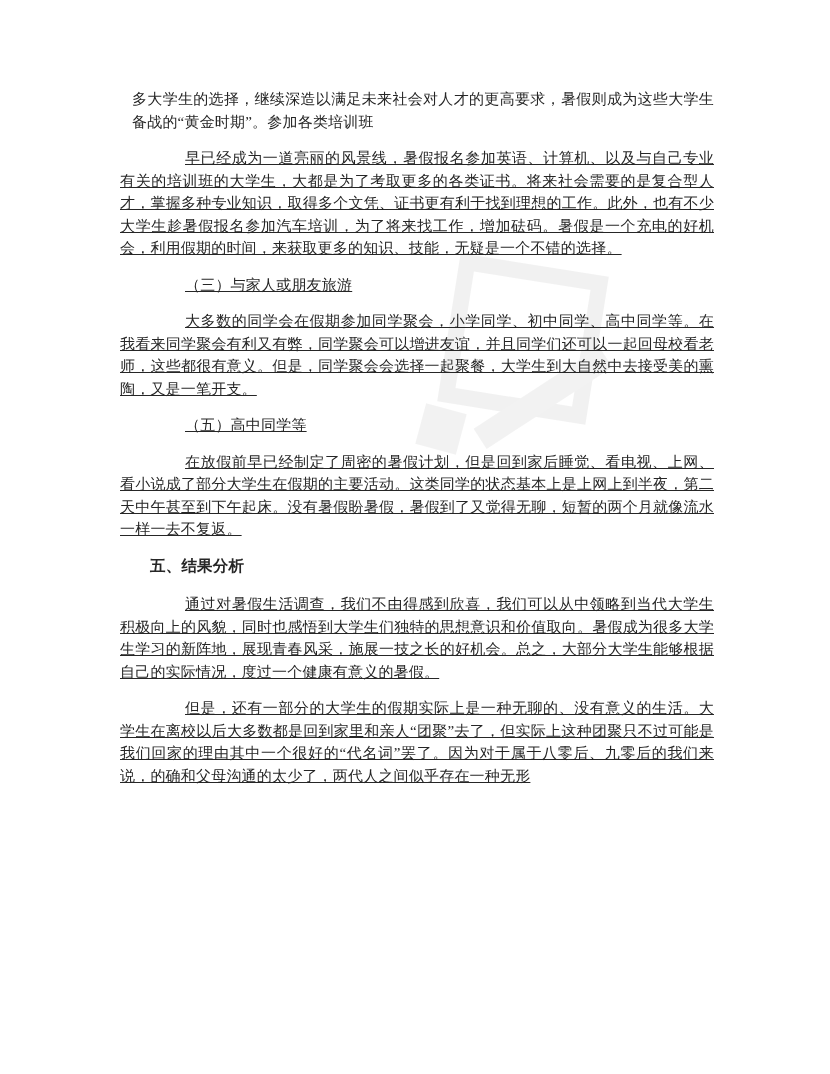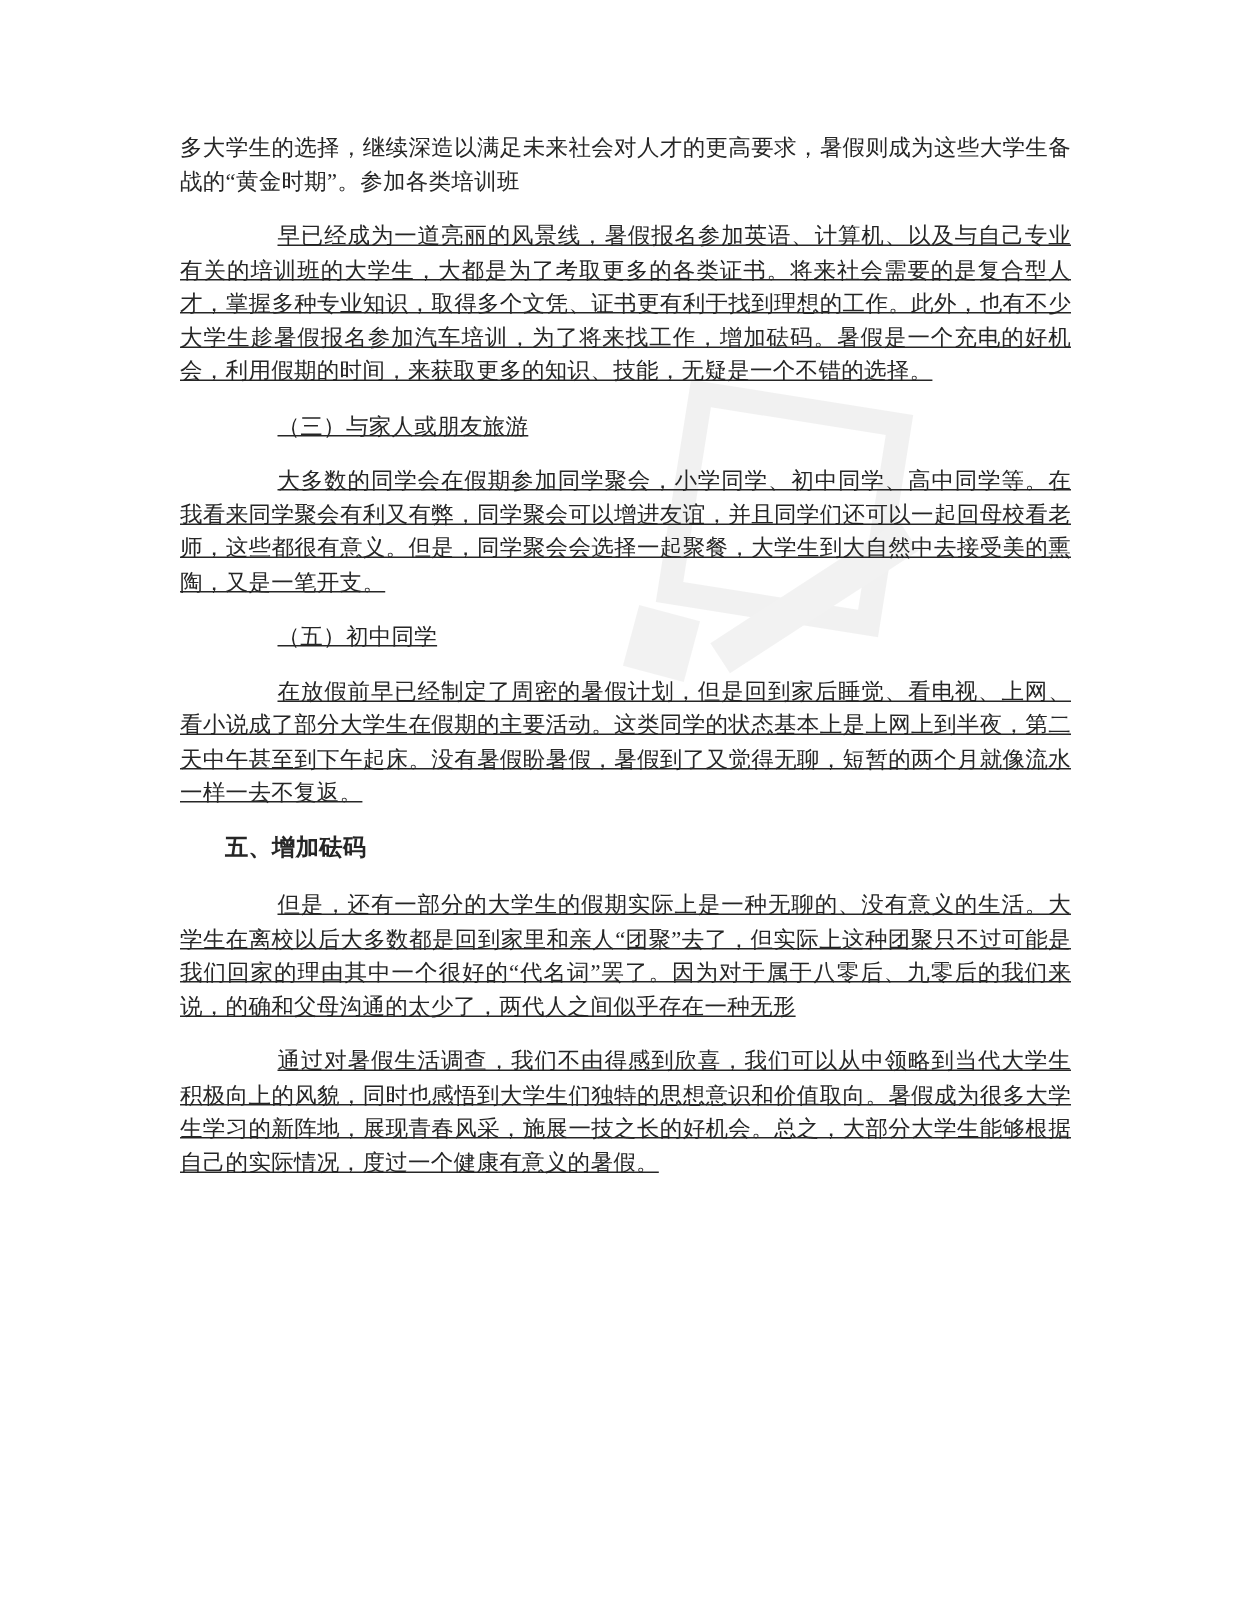--- a/index.html
+++ b/index.html
@@ -29,21 +29,21 @@
   }
   .content p {
     margin: 0 0 14px 0;
     font-size: 15px;
     line-height: 22.5px;
     text-align: justify;
     letter-spacing: 0.2px;
     word-break: break-all;
   }
   p.indent { text-indent: 65px; text-decoration: underline; }
-  p.no-indent { text-indent: 0; }
+  p.no-indent { text-indent: 0; margin-left: 12px; }
   p.subhead { text-indent: 65px; text-decoration: underline; }
   p.head {
     font-weight: bold;
     text-indent: 30px;
     font-size: 15.5px;
     margin-top: 6px;
     margin-bottom: 16px;
   }
   
   .watermark {
@@ -93,20 +93,20 @@
     <div class="wm-square"></div>
     <div class="wm-stroke"></div>
     <div class="wm-dot"></div>
   </div>
 
   <div class="content">
     <p class="no-indent">多大学生的选择，继续深造以满足未来社会对人才的更高要求，暑假则成为这些大学生备战的“黄金时期”。参加各类培训班</p>
     <p class="indent">早已经成为一道亮丽的风景线，暑假报名参加英语、计算机、以及与自己专业有关的培训班的大学生，大都是为了考取更多的各类证书。将来社会需要的是复合型人才，掌握多种专业知识，取得多个文凭、证书更有利于找到理想的工作。此外，也有不少大学生趁暑假报名参加汽车培训，为了将来找工作，增加砝码。暑假是一个充电的好机会，利用假期的时间，来获取更多的知识、技能，无疑是一个不错的选择。</p>
     <p class="subhead">（三）与家人或朋友旅游</p>
     <p class="indent">大多数的同学会在假期参加同学聚会，小学同学、初中同学、高中同学等。在我看来同学聚会有利又有弊，同学聚会可以增进友谊，并且同学们还可以一起回母校看老师，这些都很有意义。但是，同学聚会会选择一起聚餐，大学生到大自然中去接受美的熏陶，又是一笔开支。</p>
-    <p class="subhead">（五）初中同学</p>
+    <p class="subhead">（五）高中同学等</p>
     <p class="indent">在放假前早已经制定了周密的暑假计划，但是回到家后睡觉、看电视、上网、看小说成了部分大学生在假期的主要活动。这类同学的状态基本上是上网上到半夜，第二天中午甚至到下午起床。没有暑假盼暑假，暑假到了又觉得无聊，短暂的两个月就像流水一样一去不复返。</p>
-    <p class="head">五、增加砝码</p>
+    <p class="head">五、结果分析</p>
+    <p class="indent">通过对暑假生活调查，我们不由得感到欣喜，我们可以从中领略到当代大学生积极向上的风貌，同时也感悟到大学生们独特的思想意识和价值取向。暑假成为很多大学生学习的新阵地，展现青春风采，施展一技之长的好机会。总之，大部分大学生能够根据自己的实际情况，度过一个健康有意义的暑假。</p>
     <p class="indent">但是，还有一部分的大学生的假期实际上是一种无聊的、没有意义的生活。大学生在离校以后大多数都是回到家里和亲人“团聚”去了，但实际上这种团聚只不过可能是我们回家的理由其中一个很好的“代名词”罢了。因为对于属于八零后、九零后的我们来说，的确和父母沟通的太少了，两代人之间似乎存在一种无形</p>
-    <p class="indent">通过对暑假生活调查，我们不由得感到欣喜，我们可以从中领略到当代大学生积极向上的风貌，同时也感悟到大学生们独特的思想意识和价值取向。暑假成为很多大学生学习的新阵地，展现青春风采，施展一技之长的好机会。总之，大部分大学生能够根据自己的实际情况，度过一个健康有意义的暑假。</p>
   </div>
 
 </div>
 
 </body></html>

